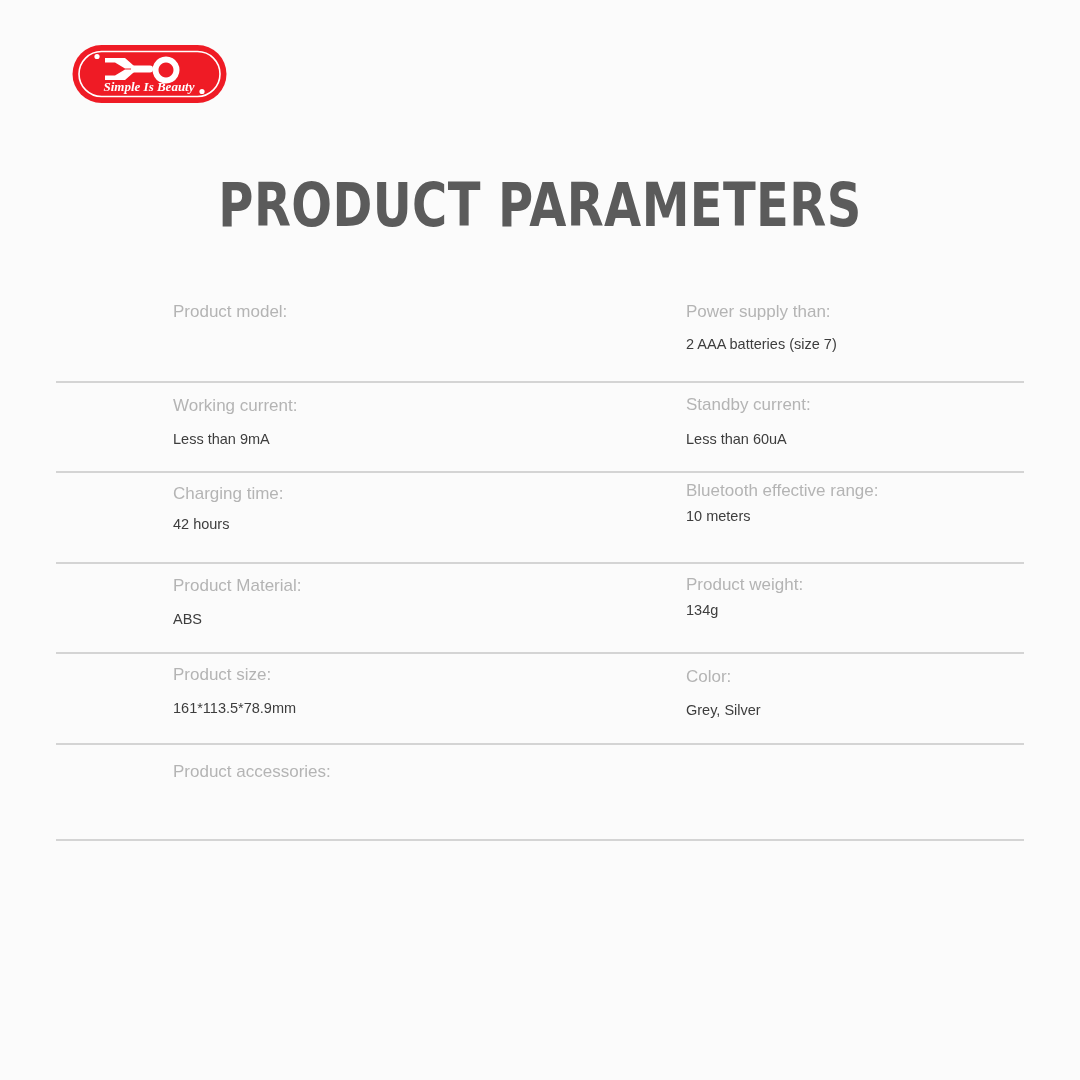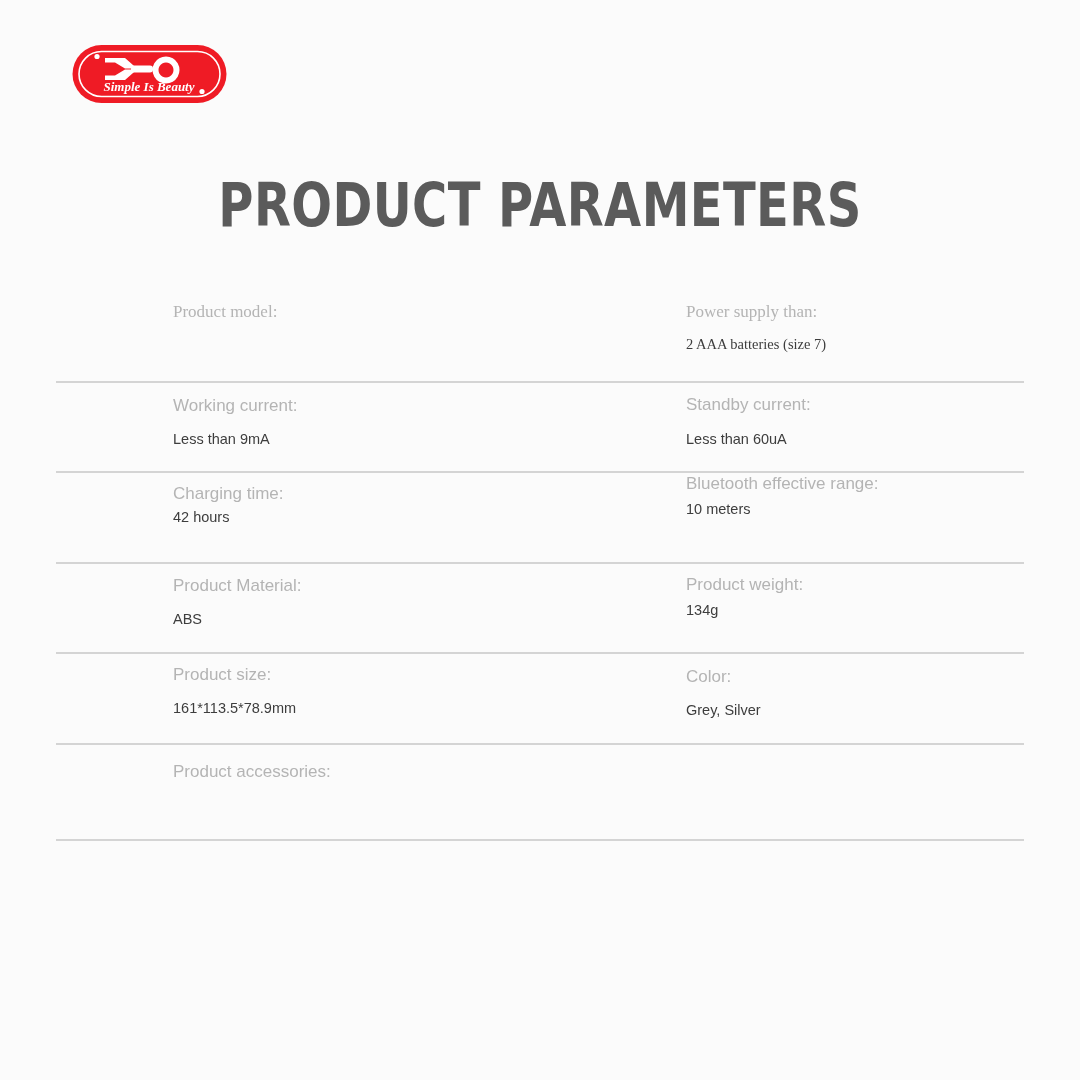--- a/index.html
+++ b/index.html
@@ -48,21 +48,21 @@
   .specs {
     position: absolute;
     left: 56px;
     top: 295px;
     width: 968px;
   }
   .spec-row {
     position: relative;
     border-bottom: 2px solid #d4d4d4;
   }
-  .spec-row:first-child { border-top: none; font-family: Liberation Serif, serif; }
+  .spec-row:first-child { border-top: none; }
 
   .cell {
     position: absolute;
   }
   .cell-left  { left: 117px; top: 0; width: 520px; }
   .cell-right { left: 630px; top: 0; width: 360px; }
   .cell-full  { left: 117px; top: 0; width: 850px; }
 
   .cell .label {
     display: block;
@@ -125,23 +125,23 @@
     <div class="cell cell-right" style="top:11px">
       <span class="label">Standby current:</span>
       <span class="value" style="margin-top:13px">Less than 60uA</span>
     </div>
   </div>
 
 
   <div class="spec-row" style="height:89px">
     <div class="cell cell-left" style="top:10px">
       <span class="label">Charging time:</span>
-      <span class="value" style="margin-top:2px">42 hours</span>
+      <span class="value" style="margin-top:9px">42 hours</span>
     </div>
-    <div class="cell cell-right" style="top:0">
+    <div class="cell cell-right" style="top:7px">
       <span class="label">Bluetooth effective range:</span>
       <span class="value" style="margin-top:4px">10 meters</span>
     </div>
   </div>
 
   <div class="spec-row" style="height:88px">
     <div class="cell cell-left" style="top:11px">
       <span class="label">Product Material:</span>
       <span class="value" style="margin-top:12px">ABS</span>
     </div>

